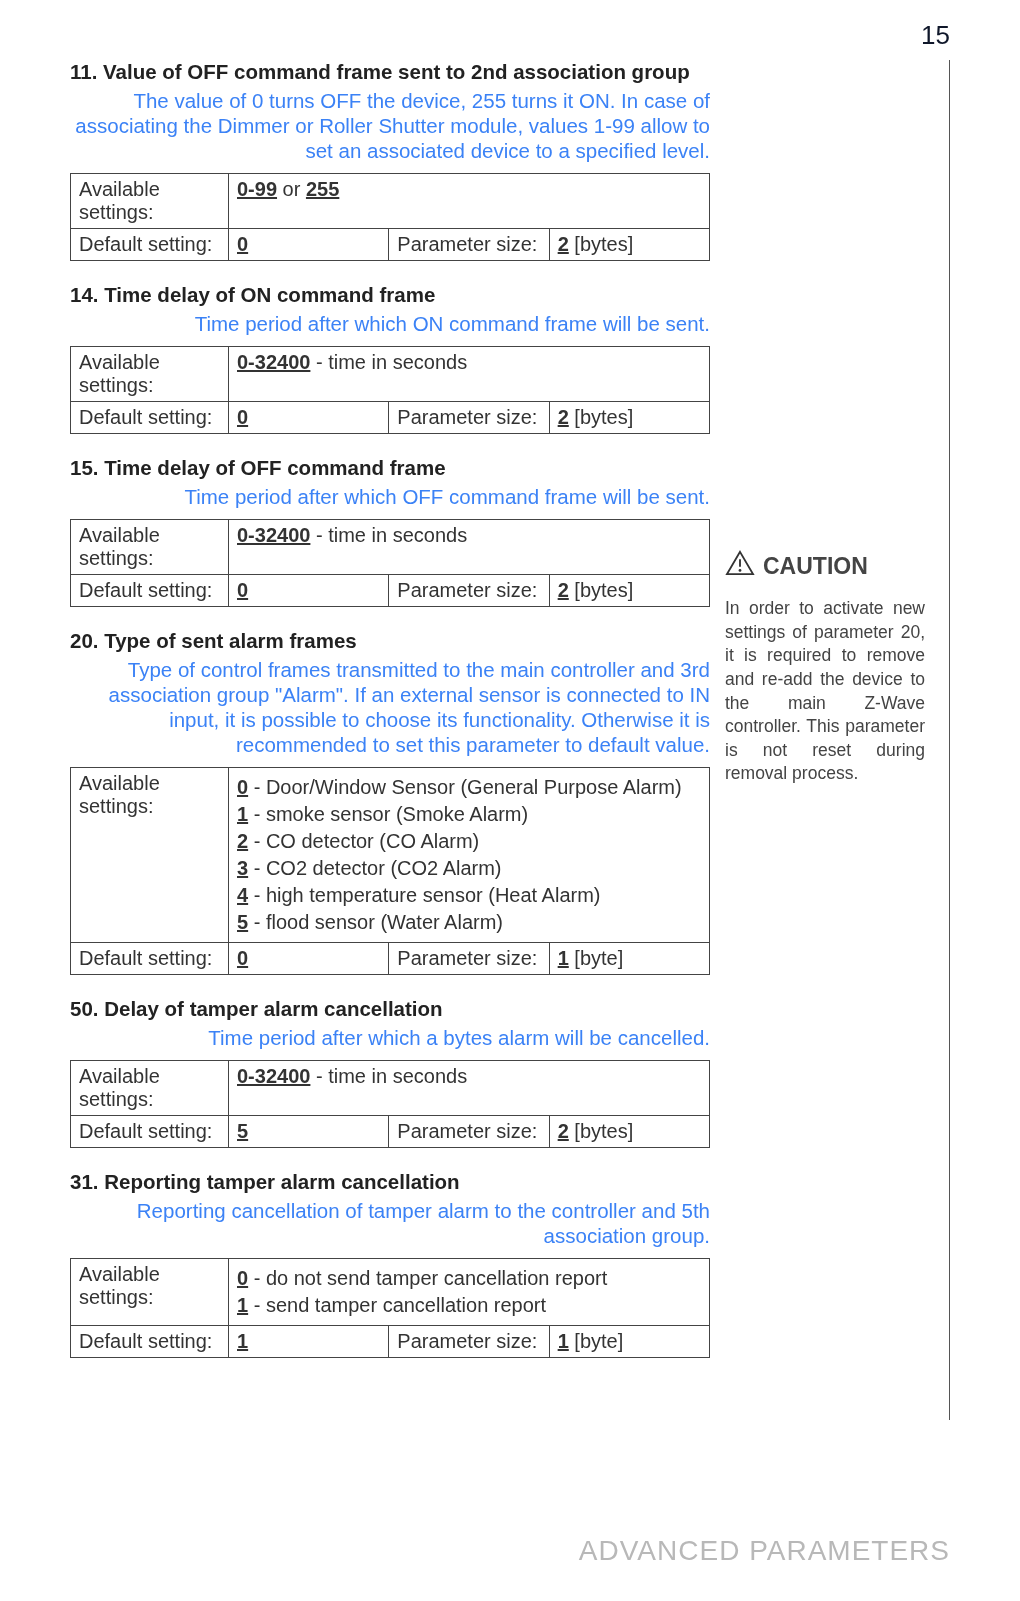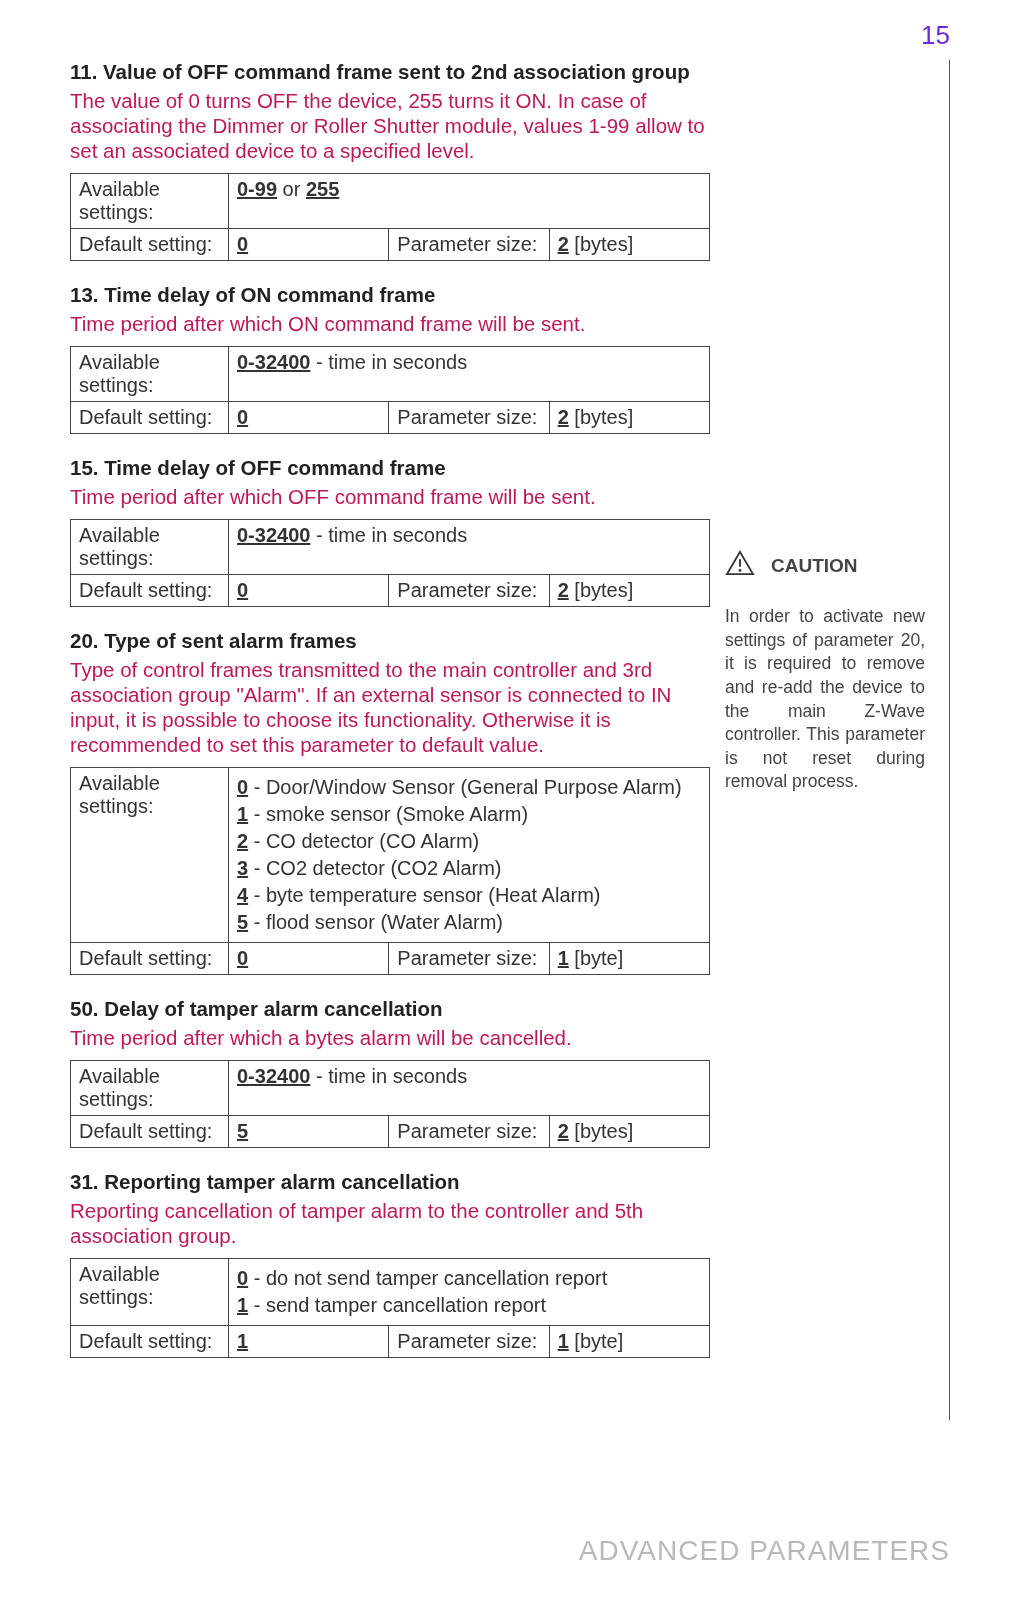--- a/index.html
+++ b/index.html
@@ -10,21 +10,21 @@
     width: 1020px;
     height: 1601px;
     position: relative;
     background: #fff;
     padding: 20px 70px 40px 70px;
   }
   .page-number {
     position: absolute;
     top: 20px;
     right: 70px;
-    color: #6d28d9;
+    color: #0f172a;
     font-size: 26px;
   }
   .content-wrap {
     display: flex;
     border-right: 1px solid #555;
     padding-right: 24px;
     margin-top: 40px;
     min-height: 1360px;
   }
   .main-col {
@@ -39,22 +39,23 @@
   .param-block { margin-bottom: 22px; }
   .param-title {
     font-weight: 700;
     font-size: 20.5px;
     color: #222;
     margin: 0 0 4px 0;
   }
   .param-desc {
     font-size: 20.5px;
     line-height: 1.22;
-    color: #be185d;
+    color: #3b82f6;
     margin: 0 0 10px 0;
+    text-align: right;
   }
   table.param-table {
     border-collapse: collapse;
     width: 100%;
     table-layout: fixed;
   }
   table.param-table td {
     border: 1.5px solid #444;
     padding: 4px 8px;
     font-size: 20px;
@@ -64,24 +65,24 @@
   .col-label { width: 158px; }
   .col-value1 { width: 110px; }
   .col-paramsize-label { width: 175px; }
   .b { font-weight: 700; text-decoration: underline; }
   .settings-list div { margin: 4px 0; }
 
   .caution-box { font-size: 17.5px; color: #444; }
   .caution-header {
     display: flex;
     align-items: center;
-    gap: 16px;
+    gap: 8px;
     font-weight: 700;
-    font-size: 19px;
-    margin-bottom: 24px;
+    font-size: 23px;
+    margin-bottom: 15px;
   }
   .caution-header svg { width: 30px; height: 26px; }
   .caution-text {
     line-height: 1.35;
     text-align: justify;
     text-justify: inter-word;
   }
 
   .footer {
     position: absolute;
@@ -115,21 +116,21 @@
           <td class="col-label">Default setting:</td>
           <td class="col-value1 b">0</td>
           <td class="col-paramsize-label">Parameter size:</td>
           <td><span class="b">2</span><span> [bytes]</span></td>
         </tr>
       </tbody>
         </table>
     </div>
 
     <div class="param-block">
-      <p class="param-title">13. Time delay of ON command frame</p>
+      <p class="param-title">14. Time delay of ON command frame</p>
       <p class="param-desc">Time period after which ON command frame will be sent.</p>
       <table class="param-table">
         <tbody>
             <tr>
           <td class="col-label">Available settings:</td>
           <td colspan="3">
             <span class="b">0-32400</span><span> - time in seconds</span>
           </td>
         </tr>
         <tr>
@@ -169,21 +170,21 @@
       <table class="param-table">
         <tbody>
             <tr>
           <td class="col-label">Available settings:</td>
           <td colspan="3">
             <div class="settings-list" id="p20-opts">
                   <div><span class="b">0</span><span> - Door/Window Sensor (General Purpose Alarm)</span></div>
                   <div><span class="b">1</span><span> - smoke sensor (Smoke Alarm)</span></div>
                   <div><span class="b">2</span><span> - CO detector (CO Alarm)</span></div>
                   <div><span class="b">3</span><span> - CO2 detector (CO2 Alarm)</span></div>
-                  <div><span class="b">4</span><span> - byte temperature sensor (Heat Alarm)</span></div>
+                  <div><span class="b">4</span><span> - high temperature sensor (Heat Alarm)</span></div>
                   <div><span class="b">5</span><span> - flood sensor (Water Alarm)</span></div>
                 </div>
           </td>
         </tr>
         <tr>
           <td class="col-label">Default setting:</td>
           <td class="col-value1 b">0</td>
           <td class="col-paramsize-label">Parameter size:</td>
           <td><span class="b">1</span><span> [byte]</span></td>
         </tr>

